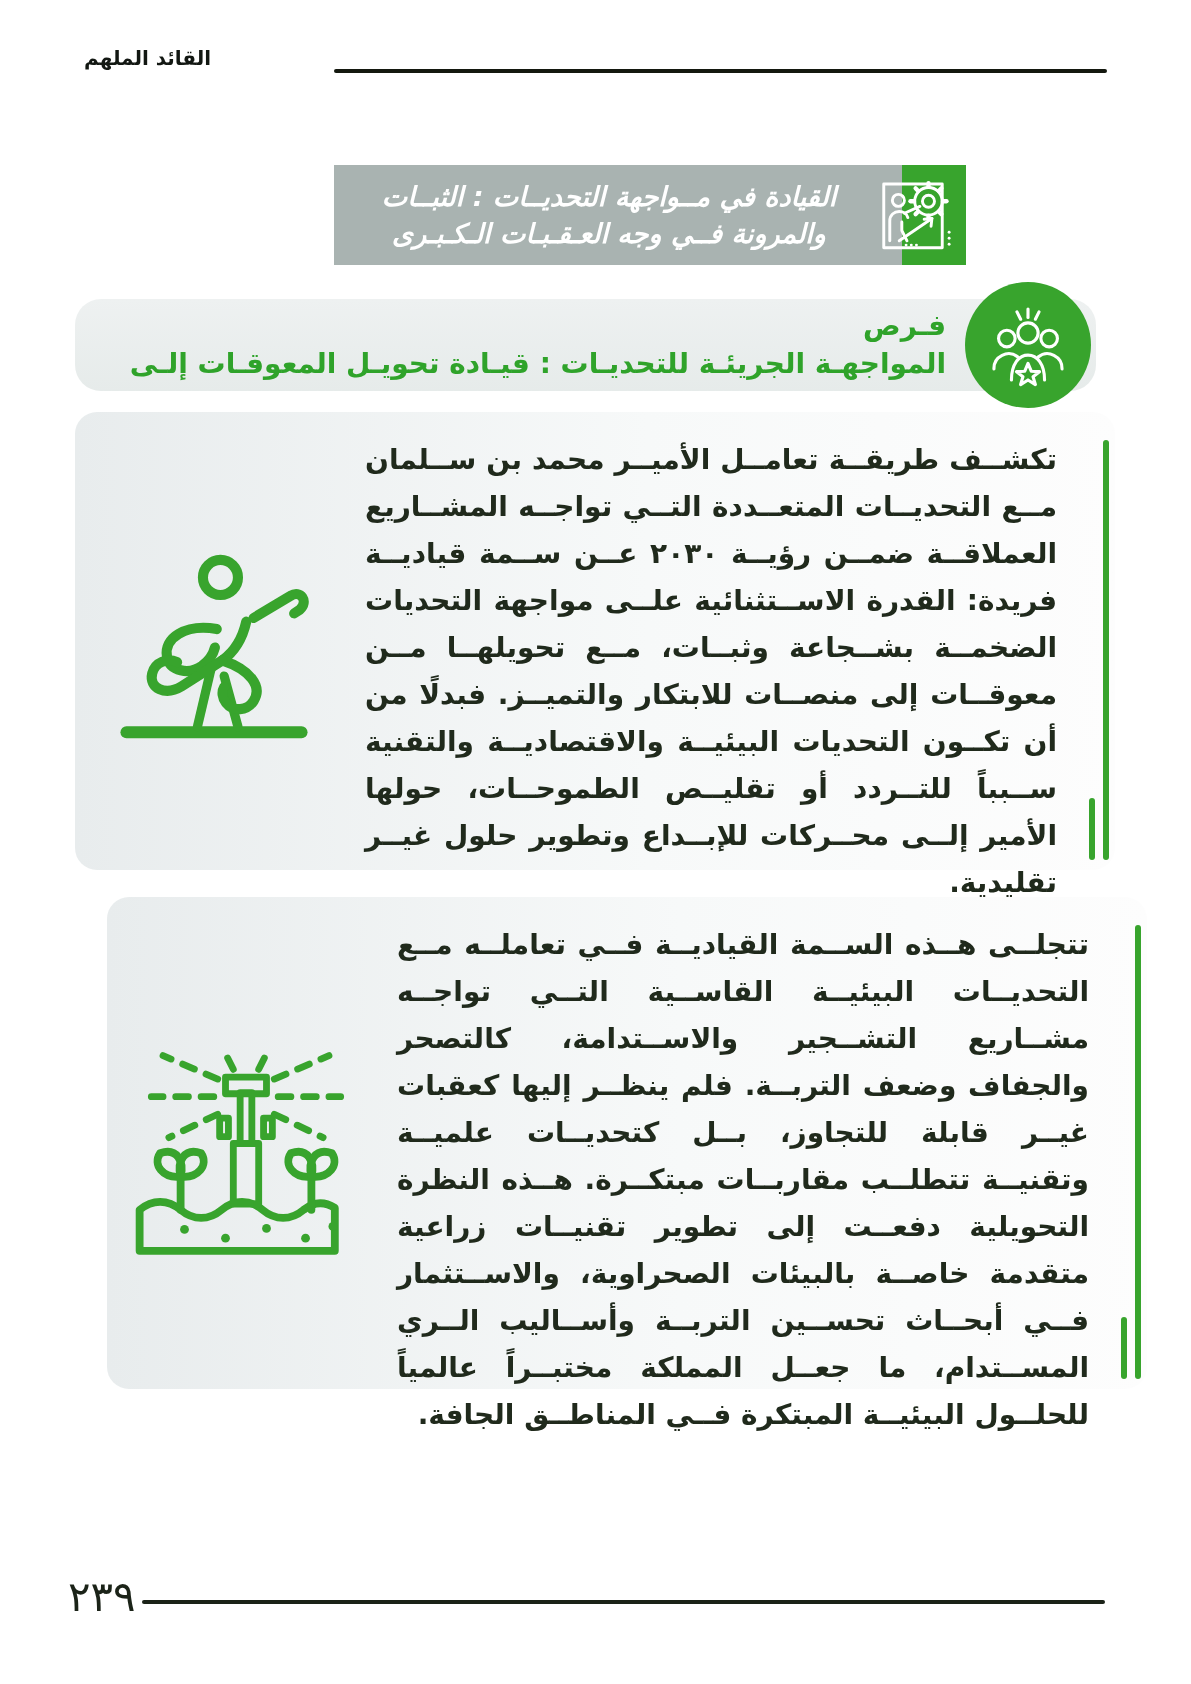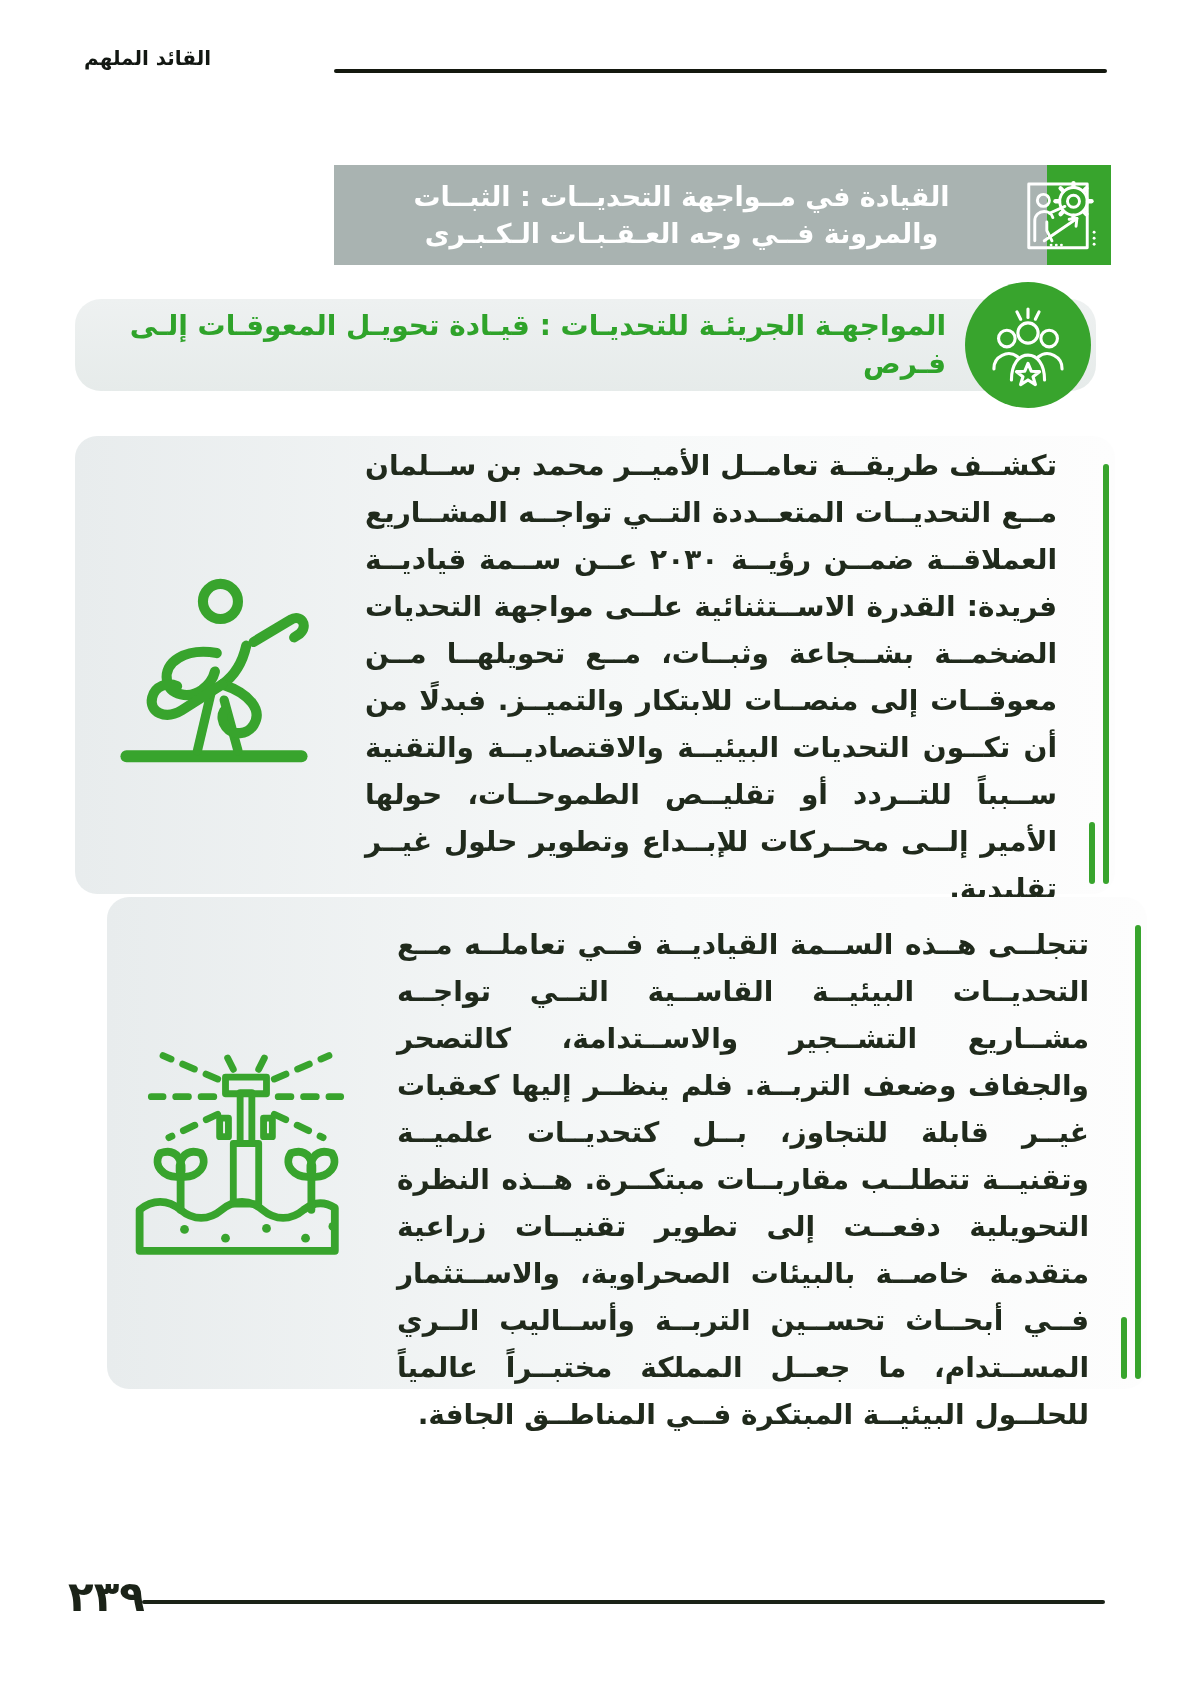--- a/index.html
+++ b/index.html
@@ -16,21 +16,21 @@
     font-size:20px; font-weight:bold; color:#121712;
     direction:rtl; white-space:nowrap;
   }
   .header-rule {
     position:absolute; left:334px; top:69px;
     width:773px; height:4px; background:#14180f; border-radius:2px;
   }
   
   .banner1 {
     position:absolute; left:334px; top:165px;
-    width:777px; height:100px; background:#a9b3b1;
+    width:632px; height:100px; background:#a9b3b1;font-style:italic;
   }
   .banner1-text {
     position:absolute; inset:0; padding:0 108px 0 26px;
     display:flex; flex-direction:column; justify-content:center;
     text-align:center; color:#ffffff;
     font-size:27px; font-weight:bold; line-height:37px;
   }
   .banner1-green {
     position:absolute; right:0; top:0; width:64px; height:100px;
     background:#38a42d;
@@ -57,42 +57,42 @@
     display:flex; align-items:center; justify-content:center;
   }
   .banner2-circle svg { width:92px; height:92px; }
   
   .block {
     position:absolute; left:75px; width:1040px;
     border-radius:22px;
     background:linear-gradient(90deg,#e8eced 0%,#f7f9f9 55%,#fdfdfd 100%);
     display:flex;
   }
-  .block-1 { top:436px; height:458px;align-items:center; }
+  .block-1 { top:412px; height:458px; }
   .block-2 { top:897px; height:492px;margin-left:32px; }
   .block-text {
     width:762px; padding:24px 58px 0 12px;
     font-size:28px; font-weight:bold; line-height:47px;
     color:#202a1c; text-align:justify; direction:rtl;
   }
   .block-figure {
     flex:1; display:flex; align-items:center; justify-content:center;
   }
   .rule-main {
     position:absolute; right:6px; top:28px; bottom:10px;
     width:6px; border-radius:3px; background:#38a42d;
   }
   .rule-tick {
     position:absolute; right:20px; bottom:10px;
     width:6px; height:62px; border-radius:3px; background:#38a42d;
   }
   
   .footer-number {
     position:absolute; left:68px; top:1572px;
-    font-size:42px; font-weight:bold; color:#1b2318;
+    font-size:42px; font-weight:normal; color:#1b2318;
     direction:rtl; white-space:nowrap;
   }
   .footer-rule {
     position:absolute; left:142px; top:1600px;
     width:963px; height:4px; background:#1b2318; border-radius:2px;
   }
   svg { display:block; }
 </style>
 </head>
 <body>
@@ -134,22 +134,22 @@
       <circle cx="54" cy="85" r="1.7"></circle>
       <circle cx="92" cy="70" r="1.7"></circle>
       <circle cx="92" cy="77" r="1.7"></circle>
       <circle cx="92" cy="84" r="1.7"></circle>
     </g>
   </svg>
 </div>
 
 <div class="banner2">
   <div class="banner2-text">
+    <span>فـرص</span>
     <span>المواجهـة الجريئـة للتحديـات : قيـادة تحويـل المعوقـات إلـى</span>
-    <span>فـرص</span>
   </div>
   <div class="banner2-circle">
     <svg viewBox="0 0 100 100">
       <g fill="none" stroke="#ffffff" stroke-width="3.4" stroke-linecap="round" stroke-linejoin="round">
         <path d="M42 22 L38 14"></path>
         <path d="M50 20 V11"></path>
         <path d="M58 22 L62 14"></path>
         <circle cx="50" cy="37" r="11"></circle>
         <circle cx="27" cy="43" r="9"></circle>
         <circle cx="73" cy="43" r="9"></circle>

